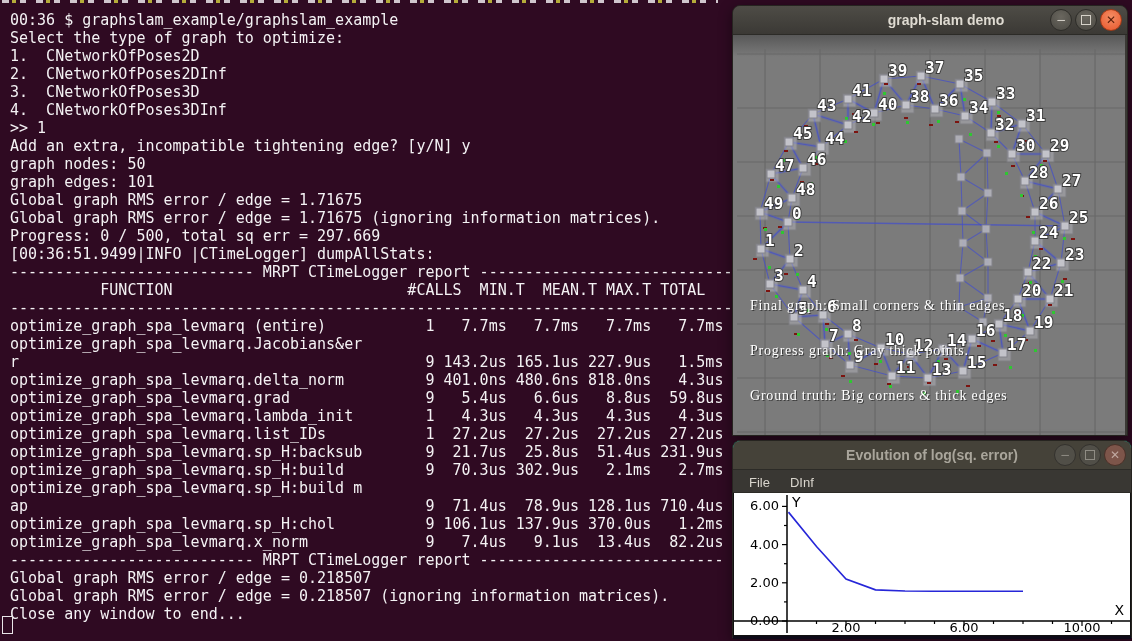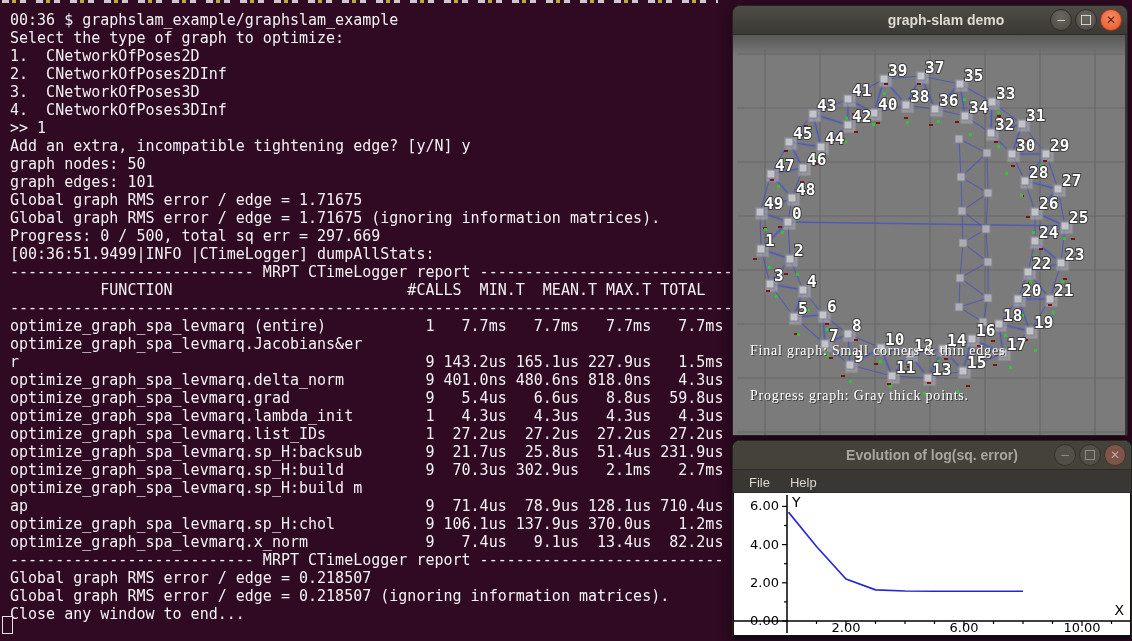--- a/index.html
+++ b/index.html
@@ -522,38 +522,39 @@
             <text x="60" y="104" style="paint-order:stroke;stroke:#3c3c3c;stroke-width:2px">45</text>
             <text x="74" y="130" style="paint-order:stroke;stroke:#3c3c3c;stroke-width:2px">46</text>
             <text x="42" y="136" style="paint-order:stroke;stroke:#3c3c3c;stroke-width:2px">47</text>
             <text x="63" y="160" style="paint-order:stroke;stroke:#3c3c3c;stroke-width:2px">48</text>
             <text x="31" y="174" style="paint-order:stroke;stroke:#3c3c3c;stroke-width:2px">49</text>
           </g>
         </svg>
       <div id="graph-legend">
         <div>Final graph: Small corners &amp; thin edges</div>
         <div>Progress graph: Gray thick points.</div>
+        <div>Ground truth: Big corners &amp; thick edges</div>
       </div>
     </div>
   </div>
 
   <div class="window" id="plot-window">
     <div class="titlebar inactive">
       <span class="title-text">Evolution of log(sq. error)</span>
       <span class="winbtns">
         <span class="wbtn minb">−</span>
         <span class="wbtn maxb">
             <span class="maxglyph"></span>
           </span>
         <span class="wbtn closeb">✕</span>
       </span>
     </div>
     <div id="plot-menubar">
       <span class="menu-item">File</span>
-      <span class="menu-item">Help</span>
+      <span class="menu-item">DInf</span>
     </div>
     <div id="plot-area">
       <svg id="plot-svg" width="396" height="142" viewBox="0 0 396 142">
           <line x1="53" y1="2" x2="53" y2="140" stroke="#000000" stroke-width="1.5"></line>
           <line x1="0" y1="128" x2="396" y2="128" stroke="#000000" stroke-width="1.5"></line>
           <g stroke="#000000" stroke-width="1.2">
             <line x1="112" y1="128" x2="112" y2="133"></line>
             <line x1="230" y1="128" x2="230" y2="133"></line>
             <line x1="348" y1="128" x2="348" y2="133"></line>
             <line x1="82.5" y1="128" x2="82.5" y2="131"></line>

